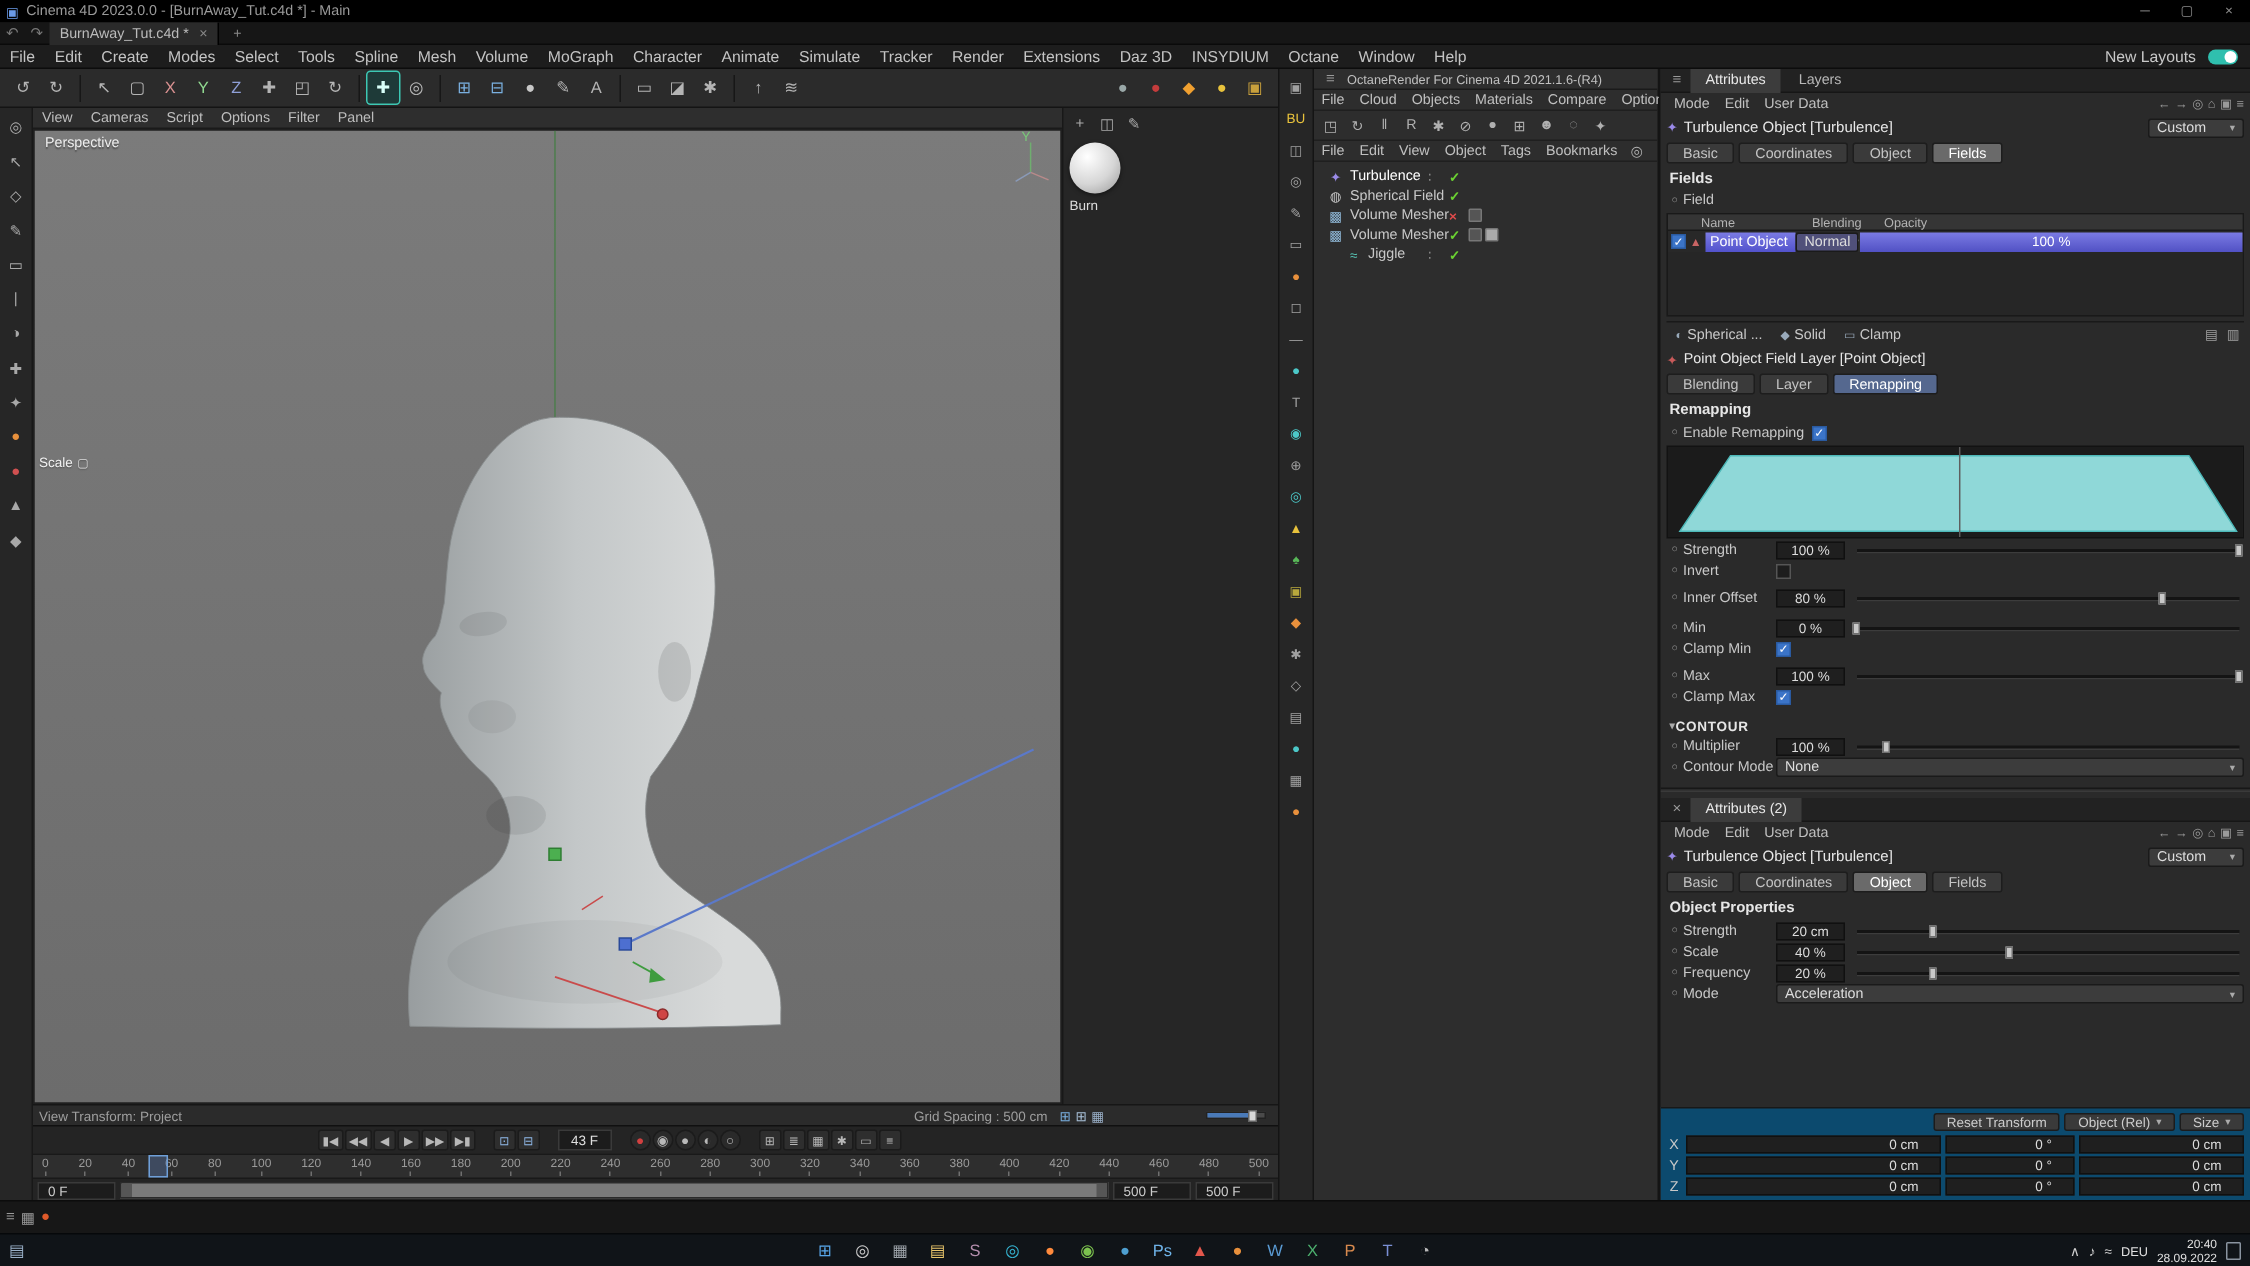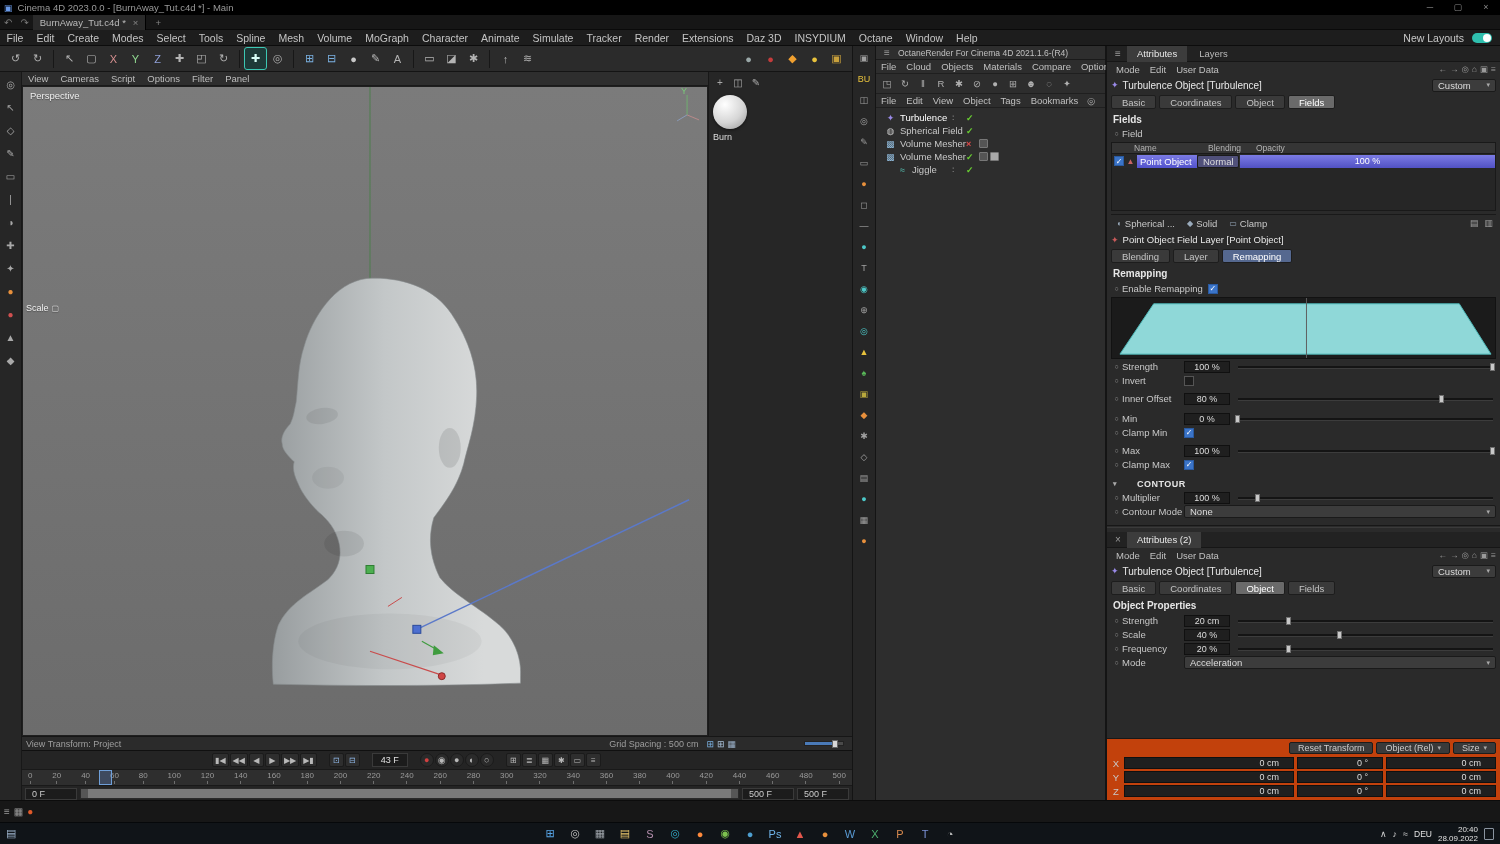--- a/index.html
+++ b/index.html
@@ -179,27 +179,27 @@
   .dd-box.blend{width:42px;height:13px;background:#50507a;}
   .op-bar{flex:1;height:13px;background:linear-gradient(#7b7be4,#5151c4);display:flex;align-items:center;
     justify-content:center;color:#fff;font-size:9px;border-left:1px solid #2e2e2e;}
   .flist-empty{height:42px;background:#262626;}
   .fl-footer{height:15px;display:flex;align-items:center;margin-top:3px;border-top:1px solid #191919;padding-top:2px;}
   .fbtn{height:13px;display:flex;align-items:center;gap:3px;padding:0 6px;font-size:9.5px;color:#c8c8c8;}
   .fbtn .fi{font-style:normal;font-size:8px;color:#9ab;}
   .folder-ic{font-size:9px;color:#a0a0a0;padding:0 3px;}
   .layer-title{height:13px;display:flex;align-items:center;gap:4px;font-size:9.5px;color:#e8e8e8;margin-top:4px;}
   .remap-svg{width:100%;height:62px;display:block;border:1px solid #121212;margin-top:2px;}
-  .contour-hdr{display:flex;align-items:center;gap:20px;margin:8px 0 1px 2px;font-size:9px;font-weight:bold;
+  .contour-hdr{display:flex;align-items:center;gap:0;margin:8px 0 1px 2px;font-size:9px;font-weight:bold;
     letter-spacing:.5px;color:#e6e6e6;}
   .contour-hdr i{font-style:normal;font-size:7px;color:#aaa;}
   .pdivider{height:3px;border-top:1px solid #171717;border-bottom:1px solid #3a3a3a;margin:7px -4px 0 -4px;}
   .sp4{height:4px;flex:none;} .sp6{height:6px;flex:none;}
   
-  .coords{margin:auto -4px 0 -4px;border-top:1px solid #181818;padding:2px 4px 3px 4px;background:#c2410c;}
+  .coords{margin:auto -4px 0 -4px;border-top:1px solid #181818;padding:2px 4px 3px 4px;background:#0c4a6e;}
   .coords-btns{display:flex;justify-content:flex-end;gap:3px;margin:1px 0 3px 0;}
   .cbtn{height:12px;padding:0 8px;background:#3a3a3a;border:1px solid #1c1c1c;font-size:9px;color:#ccc;
     display:flex;align-items:center;gap:4px;border-radius:2px;}
   .cbtn i{font-style:normal;font-size:7px;color:#aaa;}
   .crow{display:flex;align-items:center;gap:3px;margin-top:2px;}
   .axis{width:10px;font-size:9.5px;color:#c8c8c8;text-align:center;}
   .cval{height:12px;background:#1f1f1f;border:1px solid #101010;color:#ddd;font-size:9px;
     display:flex;align-items:center;justify-content:flex-end;padding-right:14px;}
   .cv1{width:170px;} .cv2{width:86px;} .cv3{flex:1;}
 

